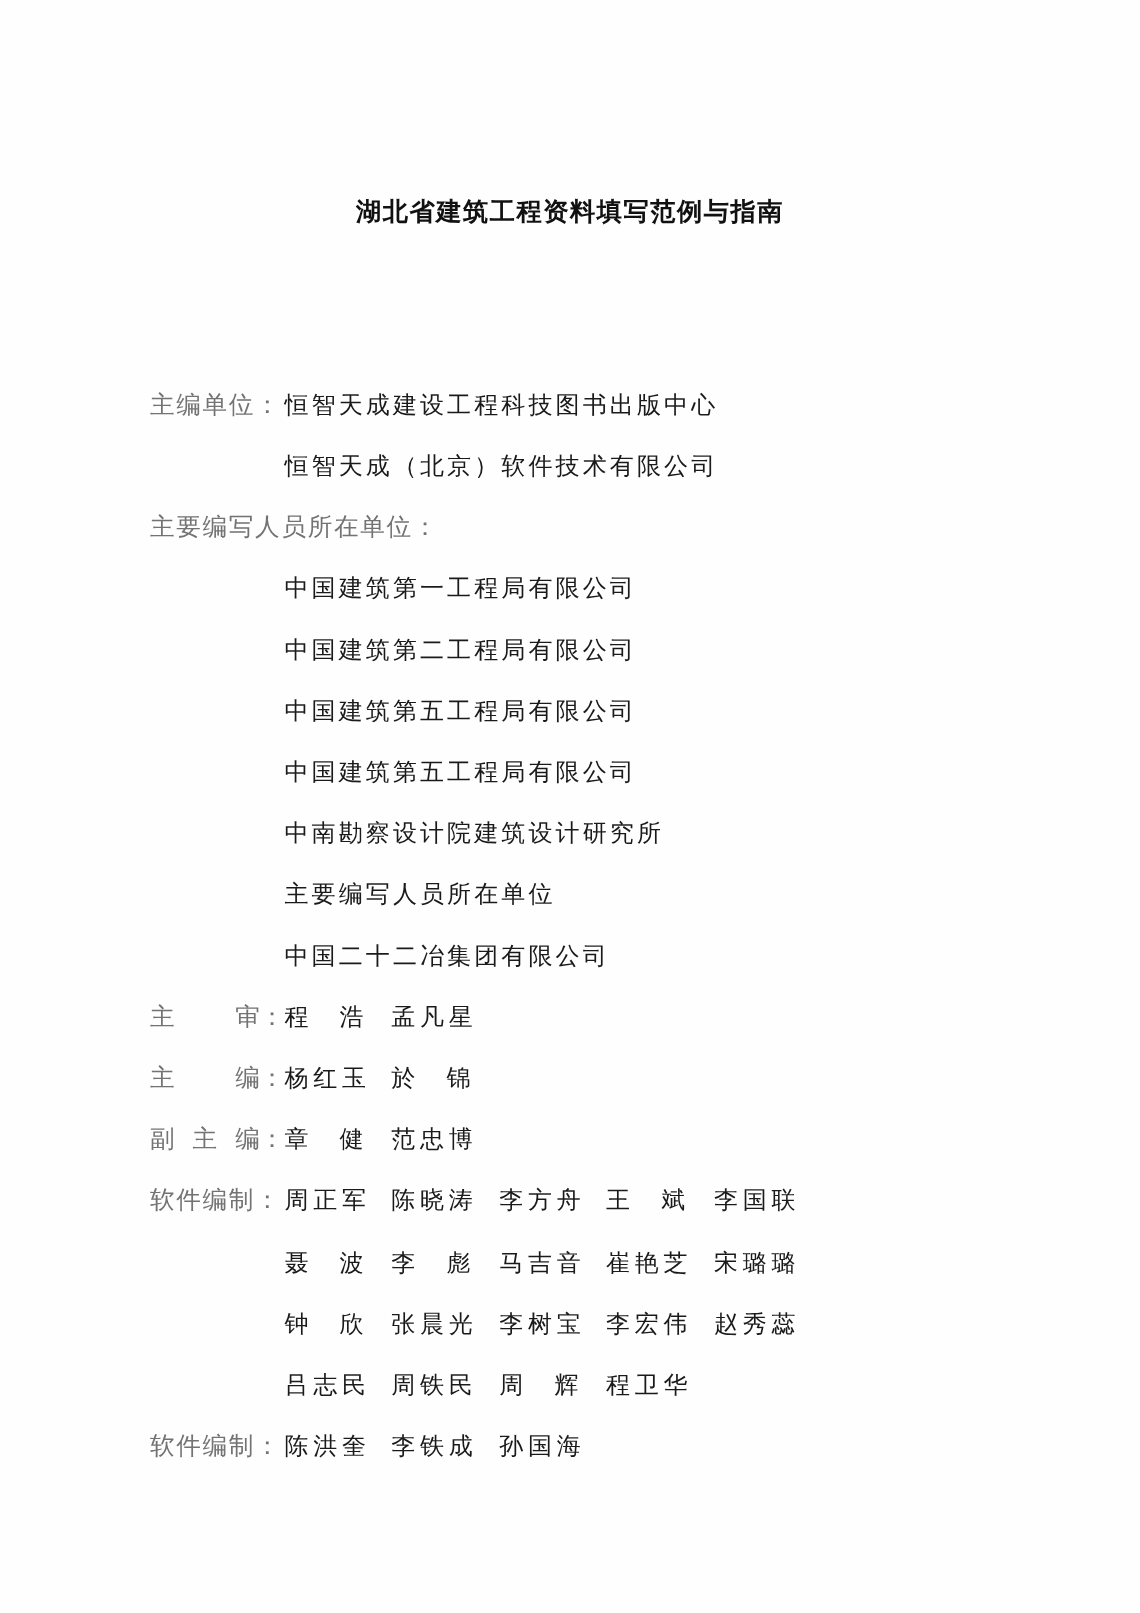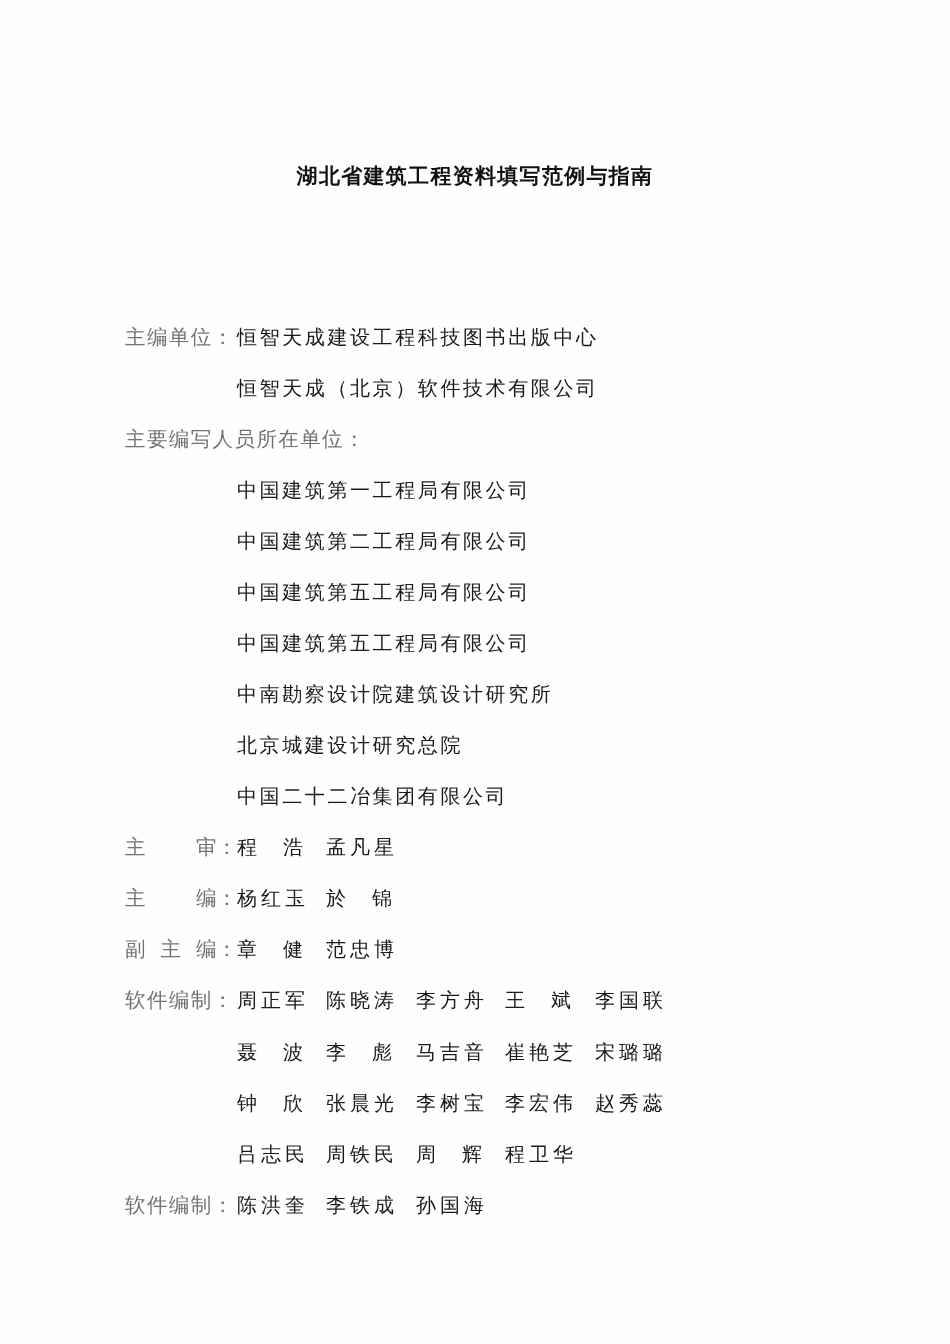--- a/index.html
+++ b/index.html
@@ -125,21 +125,21 @@
   <div class="row" style="top:577px;">
     <span class="value">中国建筑第五工程局有限公司</span>
   </div>
   <div class="row" style="top:628px;">
     <span class="value">中国建筑第五工程局有限公司</span>
   </div>
   <div class="row" style="top:679px;">
     <span class="value">中南勘察设计院建筑设计研究所</span>
   </div>
   <div class="row" style="top:730px;">
-    <span class="value">北京城建设计研究总院</span>
+    <span class="value">主要编写人员所在单位</span>
   </div>
   <div class="row" style="top:781px;">
     <span class="value">中国二十二冶集团有限公司</span>
   </div>
 
   <div class="row" style="top:832px;">
     <span class="label spread">
       <span>主</span>
       <span>审：</span>
     </span>

